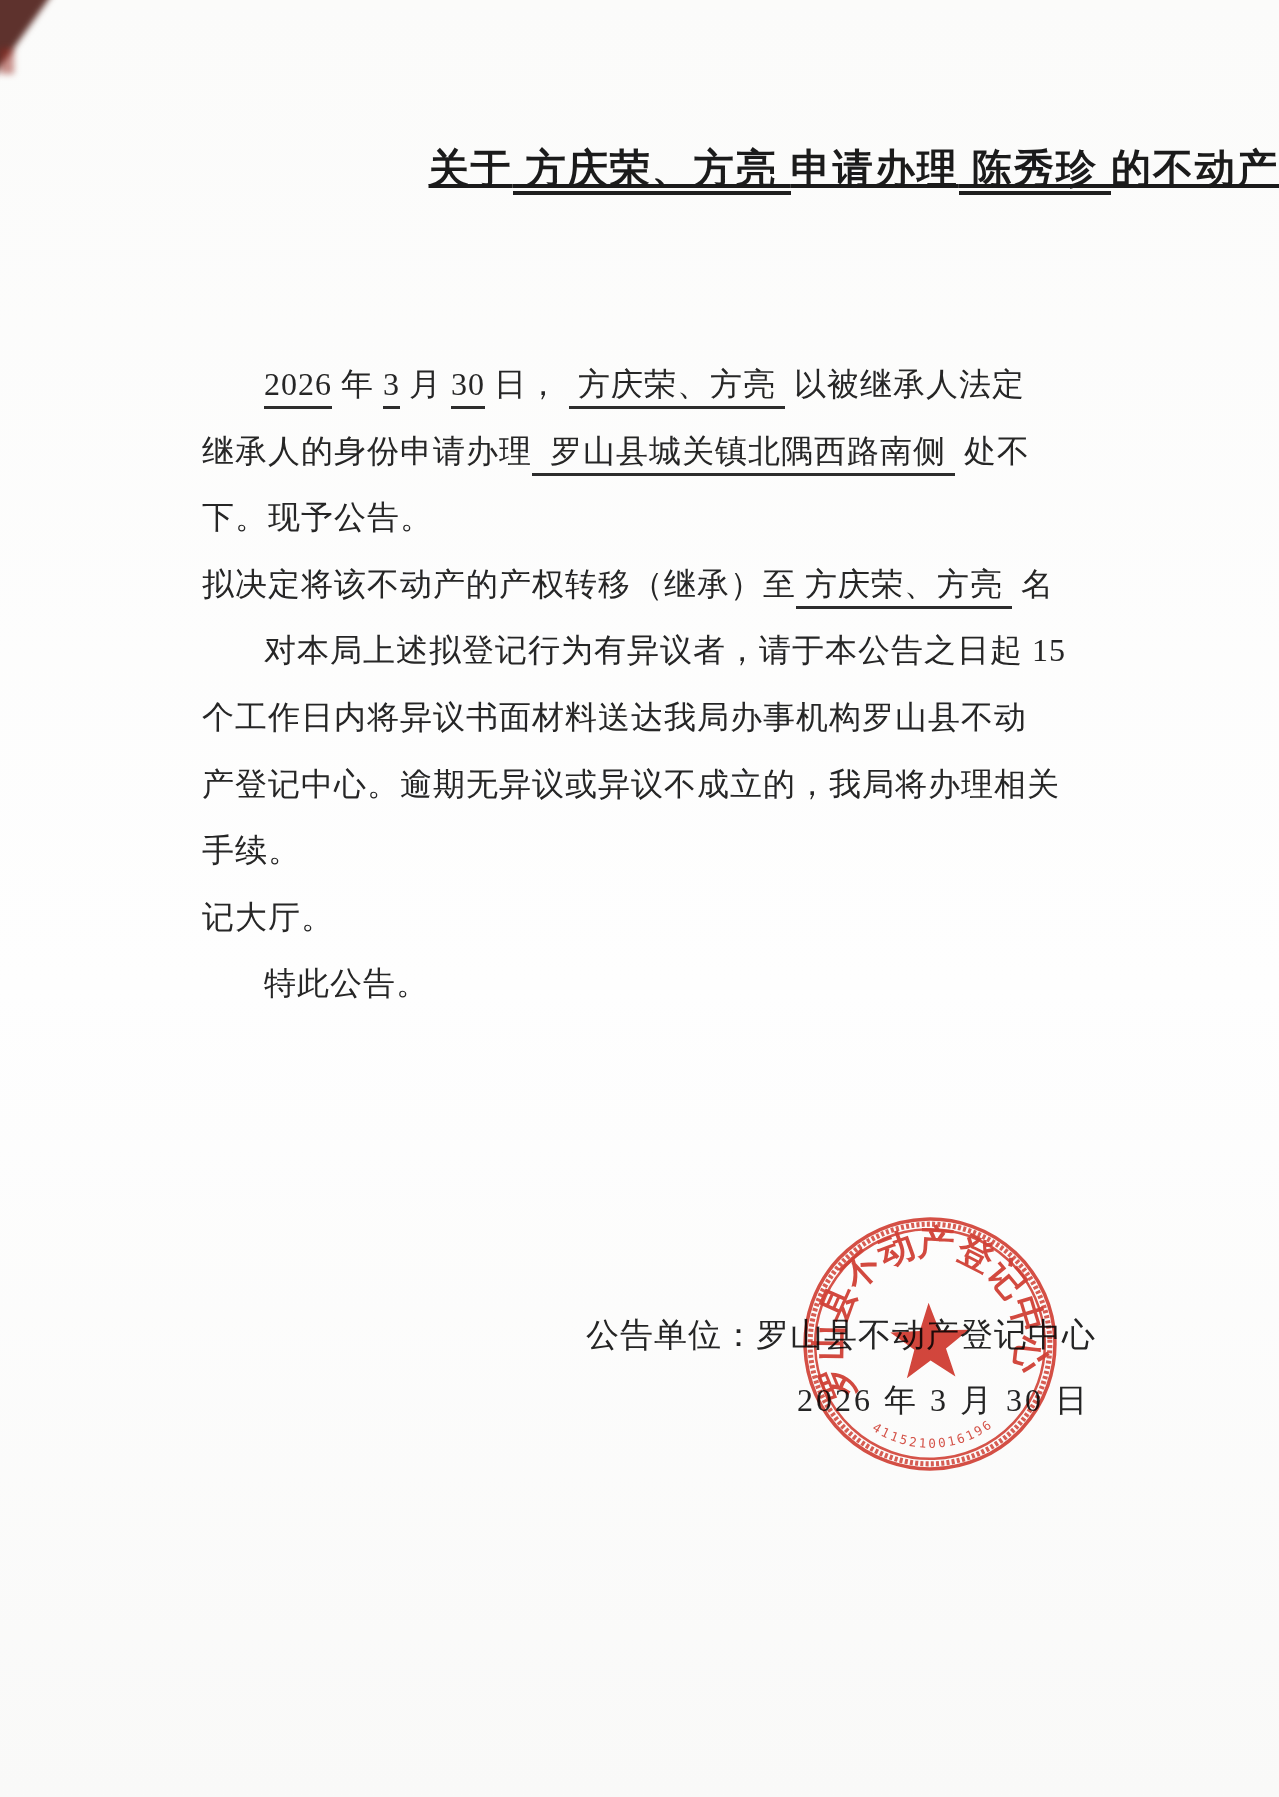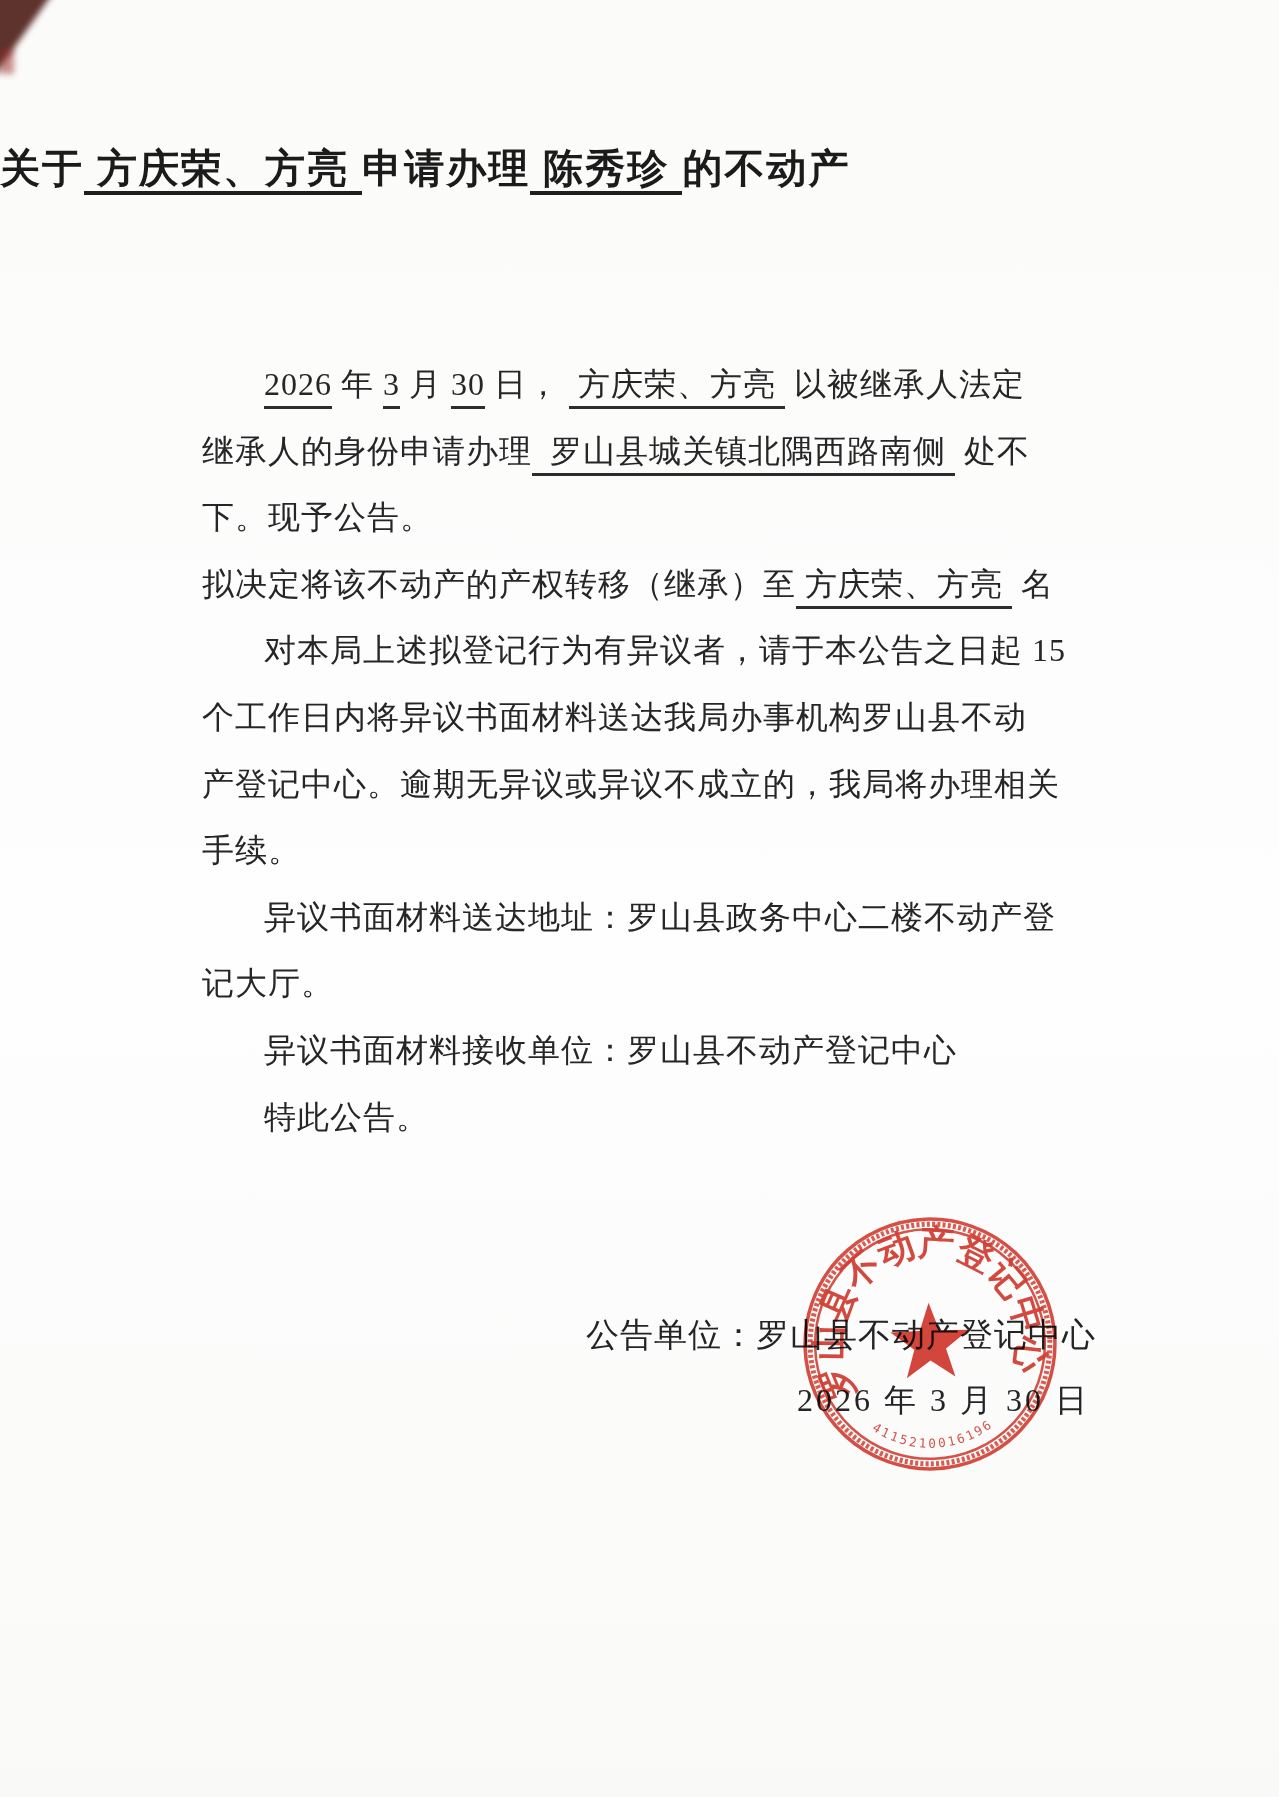--- a/index.html
+++ b/index.html
@@ -18,25 +18,25 @@
     border-top:104px solid rgba(72,22,16,0.88);
     border-right:74px solid transparent;
     filter:blur(3px);
   }
   .scan-corner2{
     position:absolute;top:48px;left:0;width:14px;height:26px;
     background:rgba(150,40,30,0.5);filter:blur(3px);
   }
   .title{
     position:absolute;top:134px;left:0;width:100%;
-    text-align:left;
+    text-align:right;
     font-family:"Liberation Sans",sans-serif;
     font-weight:bold;
     font-size:40px;line-height:69px;
-    color:#1b1b1b;letter-spacing:2px;
+    color:#1b1b1b;letter-spacing:2px;text-decoration:underline;
   }
   .title .line{white-space:pre;}
   .title .u{border-bottom:4px solid #1f1f1f;padding-bottom:1px;}
   .body-text{
     position:absolute;top:351px;left:190px;width:840px;
     font-size:32px;line-height:66.6px;
     color:#262626;letter-spacing:1px;margin-left:12px;
   }
   .body-text .line{white-space:pre;height:66.6px;}
   .body-text .line.indent{padding-left:62px;}
@@ -82,23 +82,21 @@
 
   <div class="body-text" id="body-lines">
       <div class="line indent"><span class="u">2026</span><span> 年 </span><span class="u">3</span><span> 月 </span><span class="u">30</span><span> 日， </span><span class="u"> 方庆荣、方亮 </span><span> 以被继承人法定</span></div>
       <div class="line"><span>继承人的身份申请办理</span><span class="u">  罗山县城关镇北隅西路南侧 </span><span> 处不</span></div>
       <div class="line"><span>下。现予公告。</span></div>
       <div class="line"><span>拟决定将该不动产的产权转移（继承）至</span><span class="u"> 方庆荣、方亮 </span><span> 名</span></div>
       <div class="line indent"><span>对本局上述拟登记行为有异议者，请于本公告之日起 15</span></div>
       <div class="line"><span>个工作日内将异议书面材料送达我局办事机构罗山县不动</span></div>
       <div class="line"><span>产登记中心。逾期无异议或异议不成立的，我局将办理相关</span></div>
       <div class="line"><span>手续。</span></div>
-      <div class="line indent"><span>异议书面材料送达地址：罗山县政务中心二楼不动产登</span></div>
       <div class="line"><span>记大厅。</span></div>
-      <div class="line indent"><span>异议书面材料接收单位：罗山县不动产登记中心</span></div>
       <div class="line indent"><span>特此公告。</span></div>
     </div>
 
   <div class="footer-issuer">公告单位：罗山县不动产登记中心</div>
 
   <div class="footer-date">2026 年 3 月 30 日</div>
 
   <svg class="seal" viewBox="0 0 268 268" aria-hidden="true">
     <circle class="ring-outer" cx="134" cy="134" r="124"></circle>
     <circle class="ring-rope" cx="134" cy="134" r="119"></circle>

